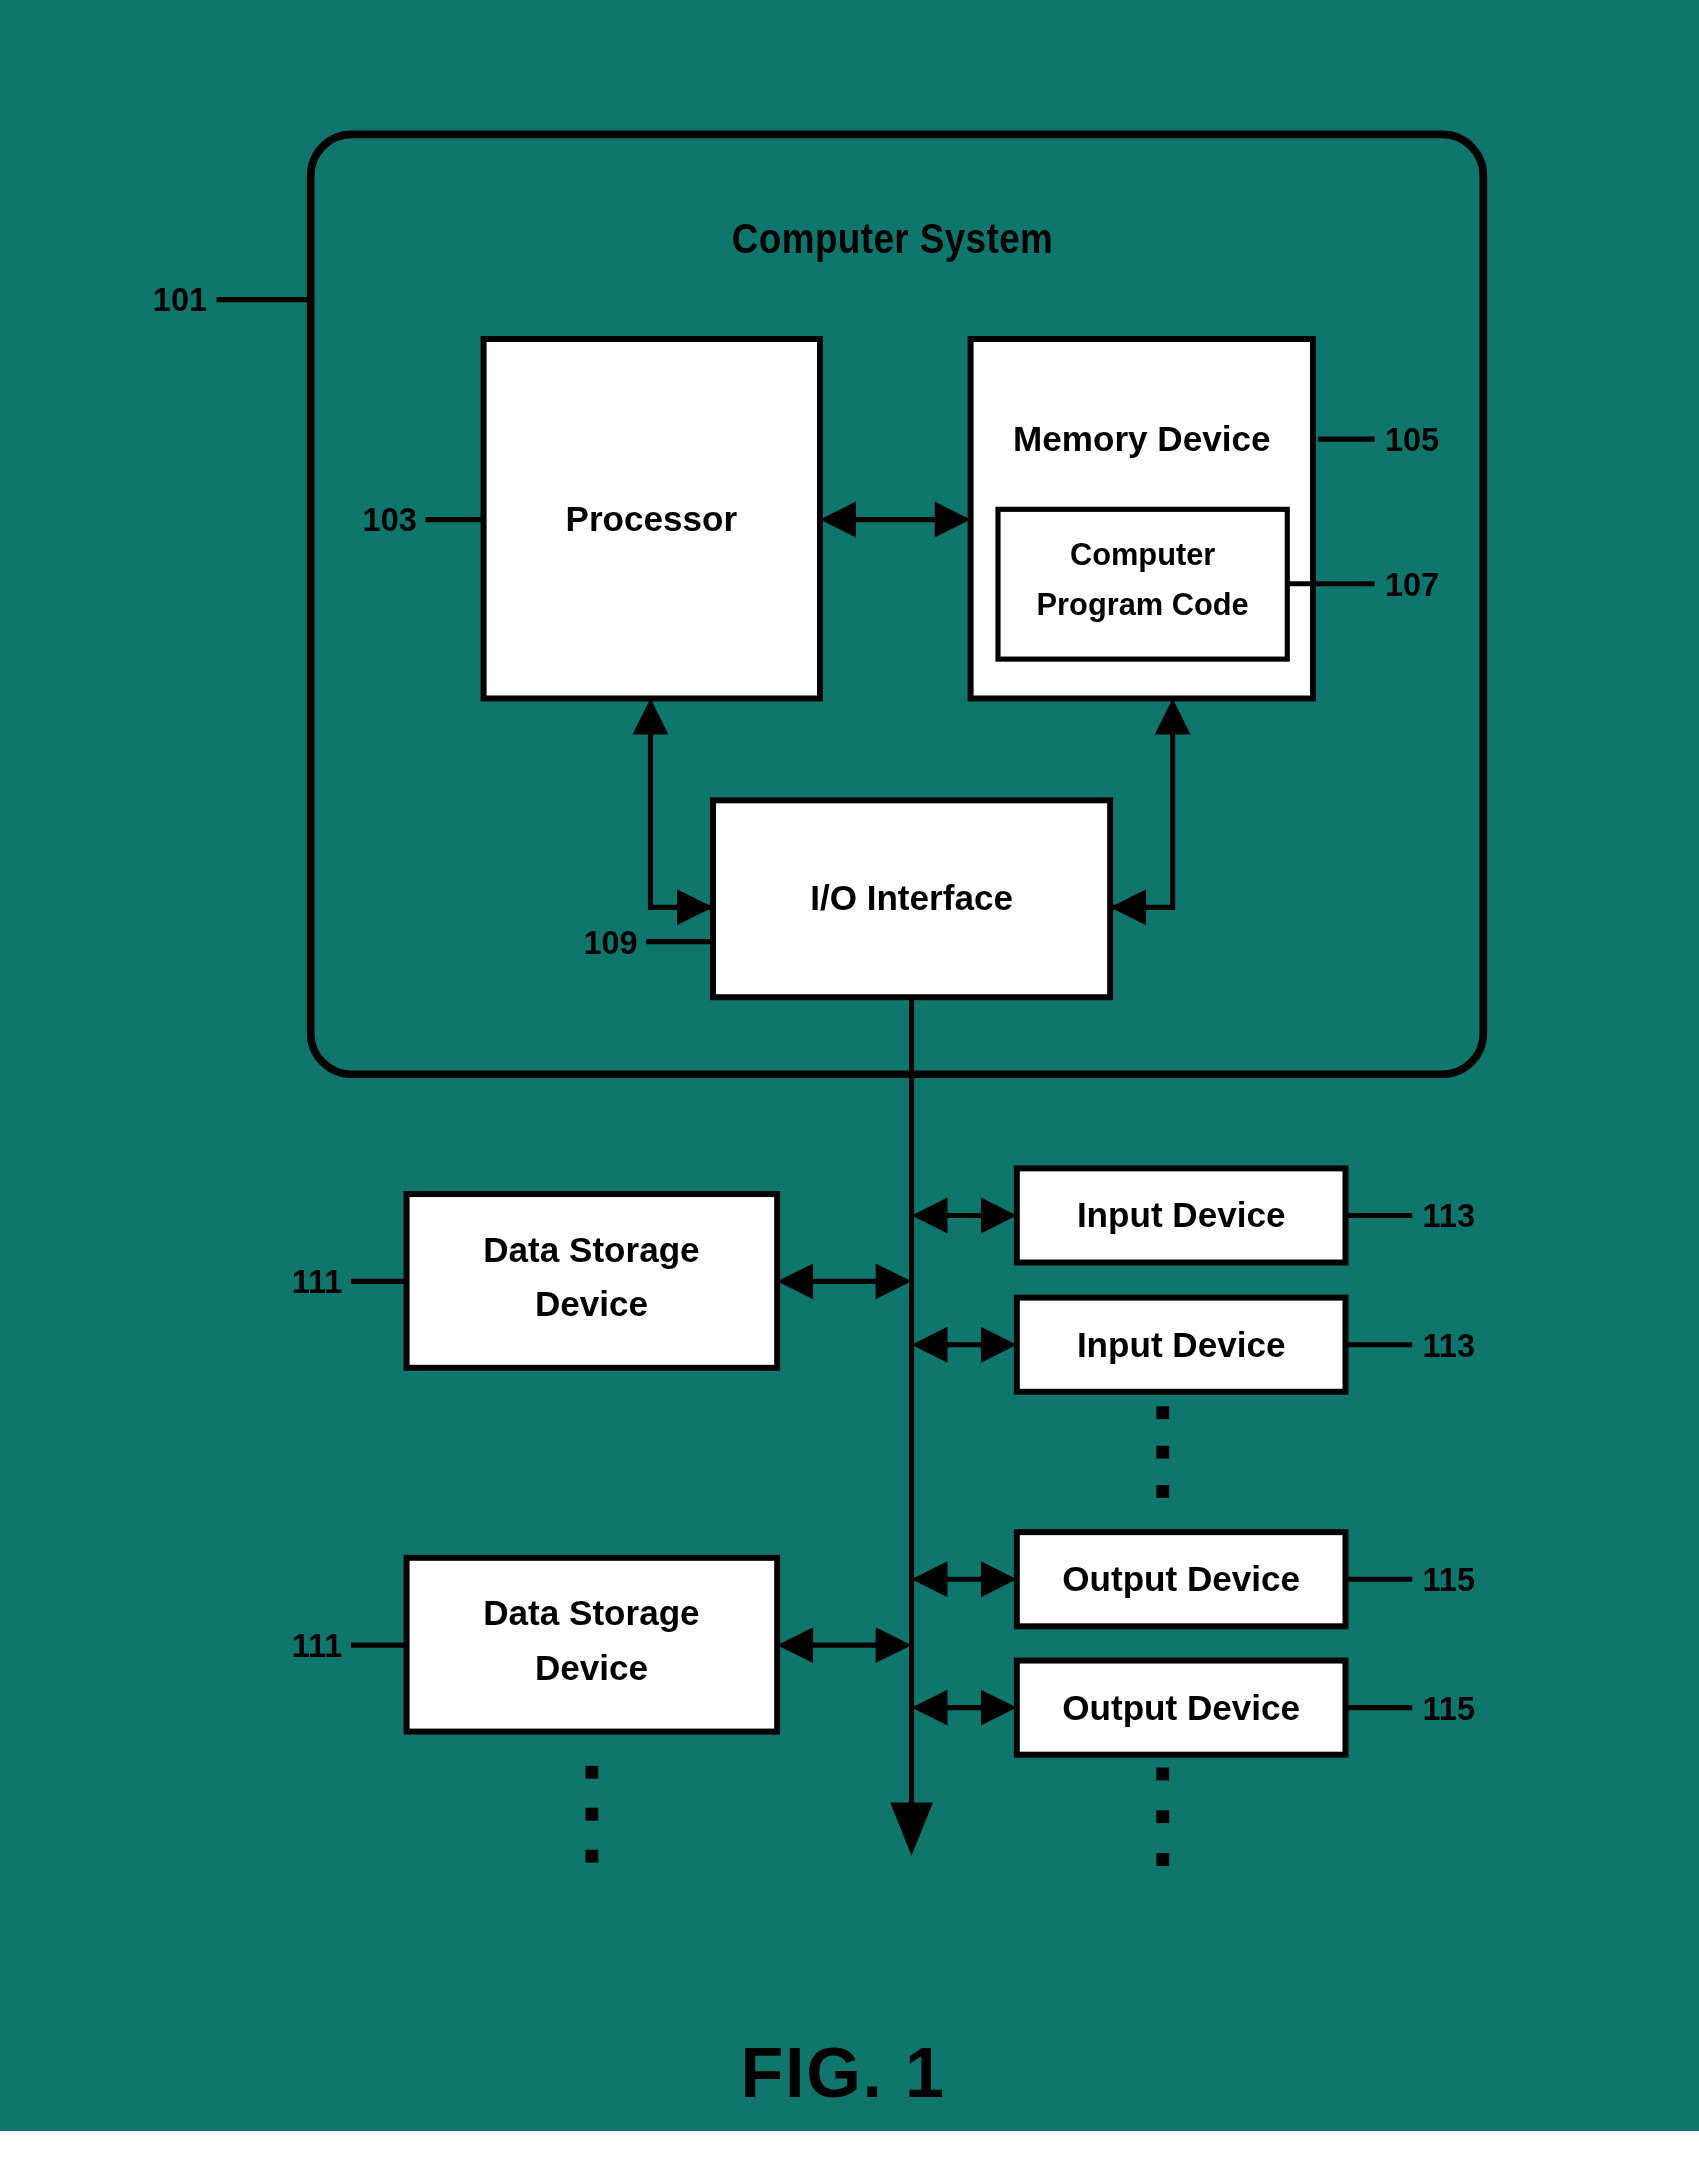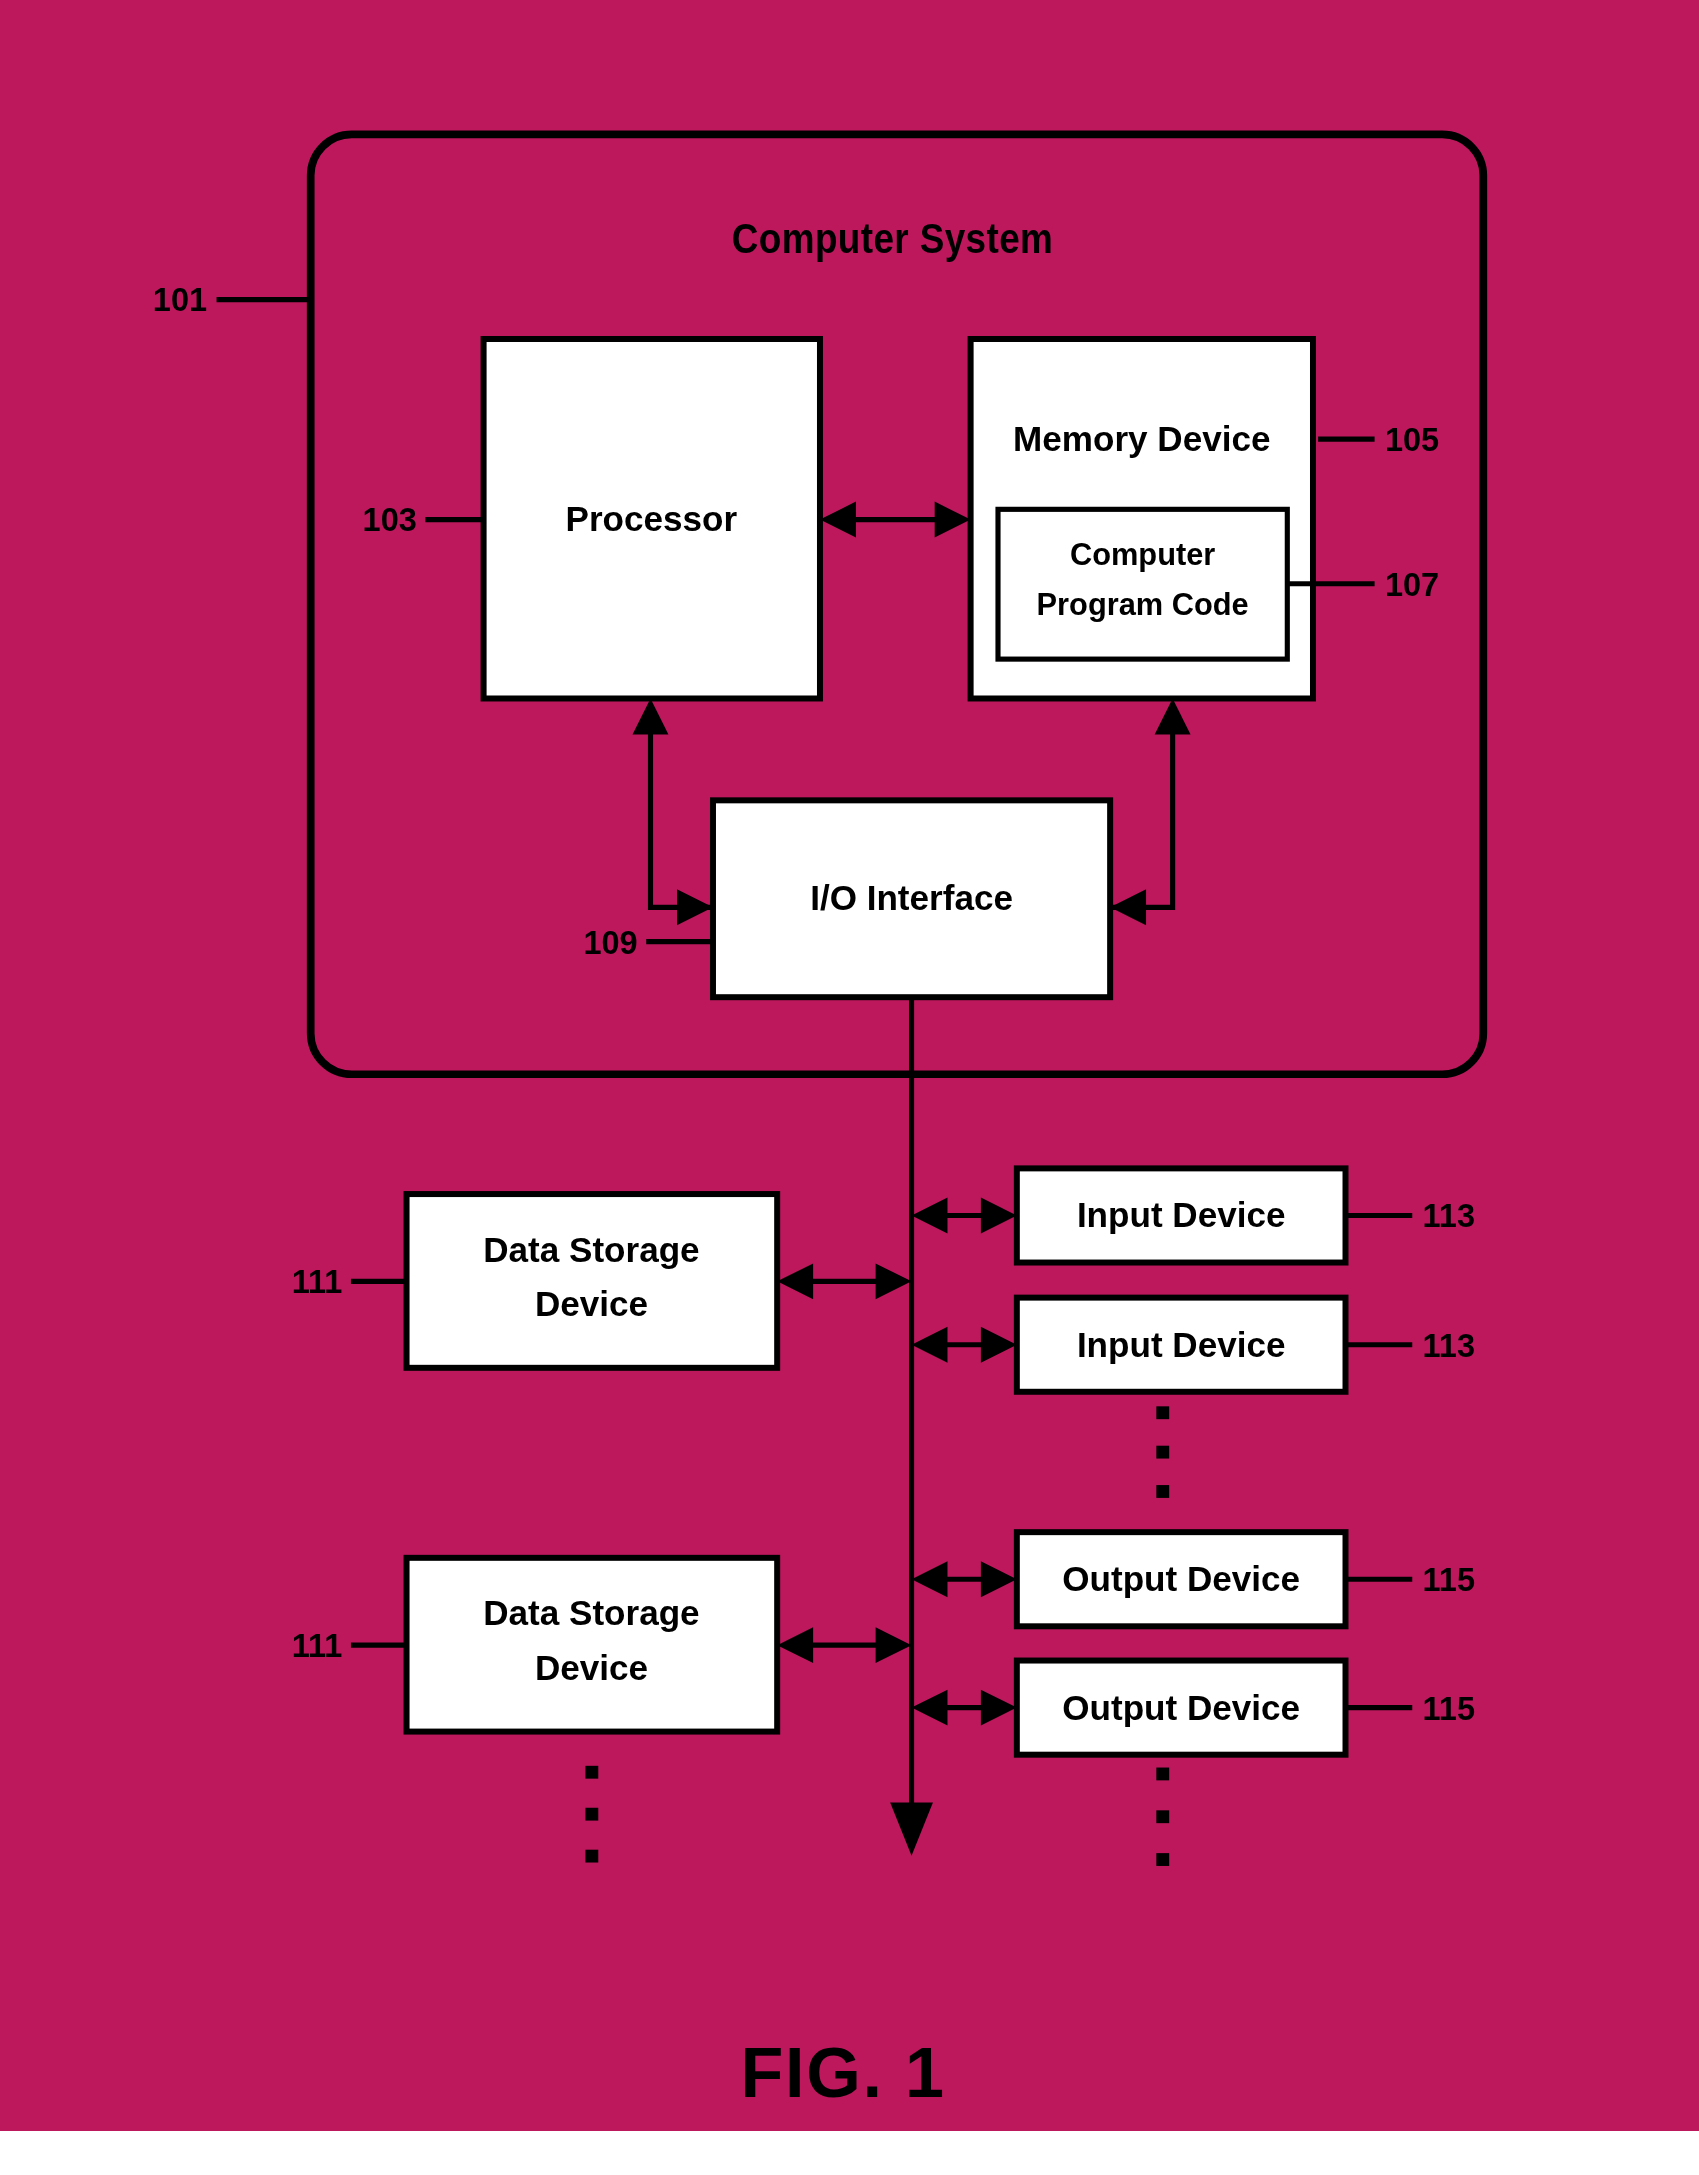--- a/index.html
+++ b/index.html
@@ -10,21 +10,21 @@
   body {
     width: 1699px;
     height: 2175px;
     font-family: "Liberation Sans", sans-serif;
     overflow: hidden;
   }
   #figure-root {
     position: relative;
     width: 1699px;
     height: 2131px;
-    background: #be185d;
+    background: #0f766e;
   }
   svg.figure-svg {
     display: block;
     width: 1699px;
     height: 2175px;
   }
   
   .outer-shell {
     fill: none;
     stroke: #000000;

